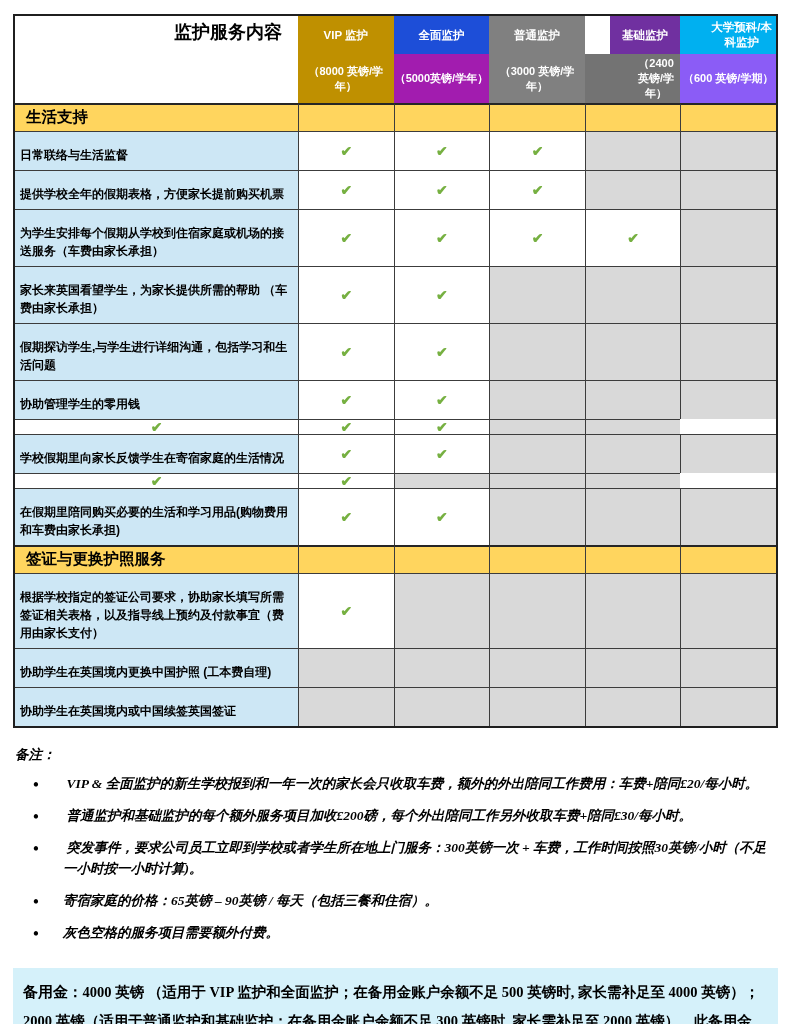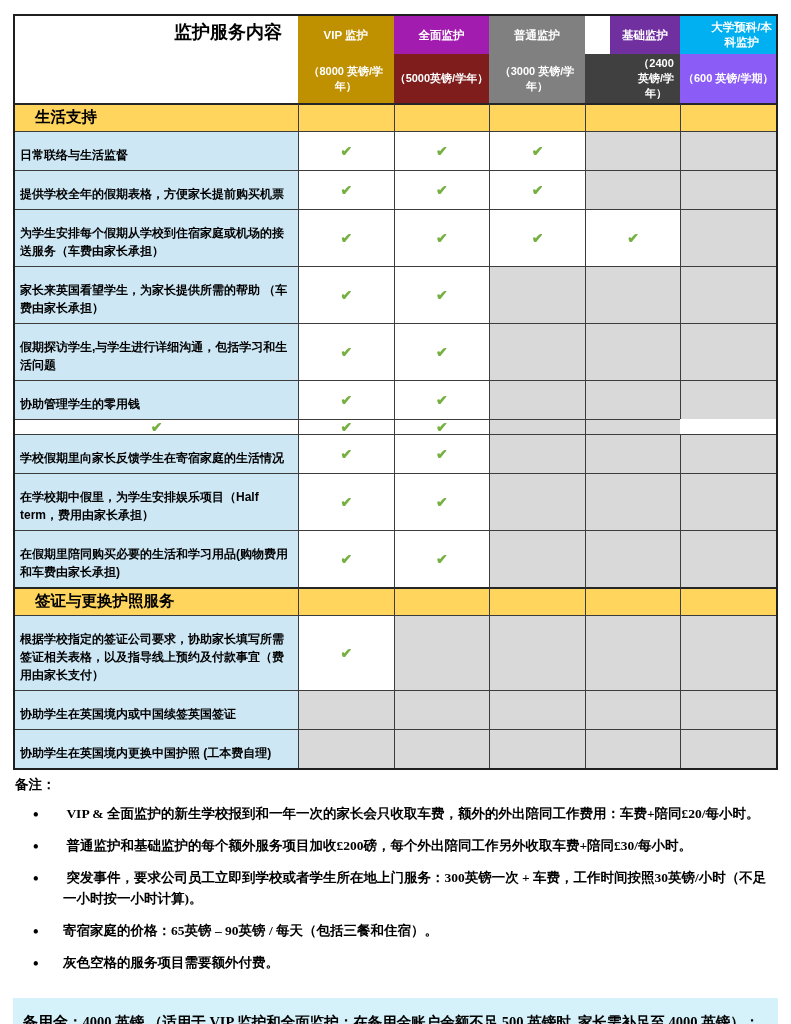--- a/index.html
+++ b/index.html
@@ -30,34 +30,34 @@
     min-height: 25px;
   }
   .colprice {
     color: #fff; font-weight: 700; font-size: 11px; text-align: center;
     display: flex; align-items: center; justify-content: center;
     padding: 2px 1px; border-left: 2px solid #fff; border-top: 1px solid #fff;
     min-height: 21px;
   }
   .sec-row .cell { border-top: 2px solid #262626; }
   .sec-title {
-    font-weight: 700; font-size: 15.5px; padding: 2px 5px 3px 20px;
+    font-weight: 700; font-size: 15.5px; padding: 2px 5px 3px 11px;
   }
   .sec-fill { min-height: 24px; }
 
   .label-cell {
     background: #cde7f5; font-weight: 700; font-size: 12px;
     padding: 14px 5px 6px 5px; line-height: 1.5;
   }
   .check-cell { background: #ffffff; display: flex; align-items: center; justify-content: center; }
   .gray-cell  { background: #d9d9d9; }
   .check-mark { color: #76b041; font-size: 14px; font-weight: 700; line-height: 1; }
 
   
-  .notes { margin-top: 6px; font-family: "Liberation Serif", serif; }
+  .notes { margin-top: 18px; font-family: "Liberation Serif", serif; font-style: italic; }
   .notes-title { font-weight: 700; font-size: 13.5px; padding-left: 2px; }
   .notes-list { list-style: none; margin-top: 10px; }
   .notes-list li {
     position: relative; padding-left: 50px; margin-bottom: 11px;
     font-weight: 700; font-size: 13.5px; line-height: 1.55; white-space: pre-wrap;
   }
   .notes-list li::before {
     content: "\2022"; position: absolute; left: 20px; top: -1px; font-size: 16px;
   }
 
@@ -72,31 +72,31 @@
 </style>
 </head>
 <body>
 
 <div class="page">
 
   <div class="ctable" id="table-root">
       <div class="trow hdr-row">
         <div class="cell corner">监护服务内容</div>
         <div class="cell colhead" style="background: rgb(191, 144, 0);">VIP 监护</div>
-        <div class="cell colhead" style="background: #a21caf;">全面监护</div>
+        <div class="cell colhead" style="background: #1d4ed8;">全面监护</div>
         <div class="cell colhead" style="background: rgb(128, 128, 128);">普通监护</div>
         <div class="cell colhead" style="background: rgb(112, 48, 160); margin-left: 25px;">基础监护</div>
         <div class="cell colhead" style="background: rgb(0, 176, 240); padding-left: 29px;">大学预科/本科监护</div>
       </div>
       <div class="trow hdr-row">
         <div class="cell corner2"></div>
         <div class="cell colprice" style="background: rgb(191, 144, 0);">（8000 英镑/学年）</div>
-        <div class="cell colprice" style="background: #7f1d1d;">（5000英镑/学年）</div>
+        <div class="cell colprice" style="background: #a21caf;">（5000英镑/学年）</div>
         <div class="cell colprice" style="background: rgb(128, 128, 128);">（3000 英镑/学年）</div>
-        <div class="cell colprice" style="background: #404040; padding-left: 48px;">（2400 英镑/学年）</div>
+        <div class="cell colprice" style="background: #737373; padding-left: 48px;">（2400 英镑/学年）</div>
         <div class="cell colprice" style="background: #8b5cf6;">（600 英镑/学期）</div>
       </div>
       <div class="trow sec-row">
         <div class="cell sec-title" style="background: rgb(255, 213, 94);">生活支持</div>
         <div class="cell sec-fill" style="background: rgb(255, 213, 94);"></div>
         <div class="cell sec-fill" style="background: rgb(255, 213, 94);"></div>
         <div class="cell sec-fill" style="background: rgb(255, 213, 94);"></div>
         <div class="cell sec-fill" style="background: rgb(255, 213, 94);"></div>
         <div class="cell sec-fill" style="background: rgb(255, 213, 94);"></div>
       </div>
@@ -199,21 +199,20 @@
           <div class="check-mark">✔</div>
         </div>
         <div class="cell check-cell">
           <div class="check-mark">✔</div>
         </div>
         <div class="cell gray-cell"></div>
         <div class="cell gray-cell"></div>
         <div class="cell gray-cell"></div>
       </div>
       <div class="trow ">
-        <div class="cell label-cell">在学校期中假里，为学生安排娱乐项目（Half   term，费用由家长承担）</div>
         <div class="cell check-cell">
           <div class="check-mark">✔</div>
         </div>
         <div class="cell check-cell">
           <div class="check-mark">✔</div>
         </div>
         <div class="cell gray-cell"></div>
         <div class="cell gray-cell"></div>
         <div class="cell gray-cell"></div>
       </div>
@@ -241,29 +240,29 @@
         <div class="cell label-cell">根据学校指定的签证公司要求，协助家长填写所需签证相关表格，以及指导线上预约及付款事宜（费用由家长支付）</div>
         <div class="cell check-cell">
           <div class="check-mark">✔</div>
         </div>
         <div class="cell gray-cell"></div>
         <div class="cell gray-cell"></div>
         <div class="cell gray-cell"></div>
         <div class="cell gray-cell"></div>
       </div>
       <div class="trow ">
+        <div class="cell label-cell">协助学生在英国境内更换中国护照 (工本费自理)</div>
+        <div class="cell gray-cell"></div>
+        <div class="cell gray-cell"></div>
+        <div class="cell gray-cell"></div>
+        <div class="cell gray-cell"></div>
+        <div class="cell gray-cell"></div>
+      </div>
+      <div class="trow ">
         <div class="cell label-cell">协助学生在英国境内或中国续签英国签证</div>
-        <div class="cell gray-cell"></div>
-        <div class="cell gray-cell"></div>
-        <div class="cell gray-cell"></div>
-        <div class="cell gray-cell"></div>
-        <div class="cell gray-cell"></div>
-      </div>
-      <div class="trow ">
-        <div class="cell label-cell">协助学生在英国境内更换中国护照 (工本费自理)</div>
         <div class="cell gray-cell"></div>
         <div class="cell gray-cell"></div>
         <div class="cell gray-cell"></div>
         <div class="cell gray-cell"></div>
         <div class="cell gray-cell"></div>
       </div>
     </div>
 
   <div class="notes">
     <div class="notes-title">备注：</div>

